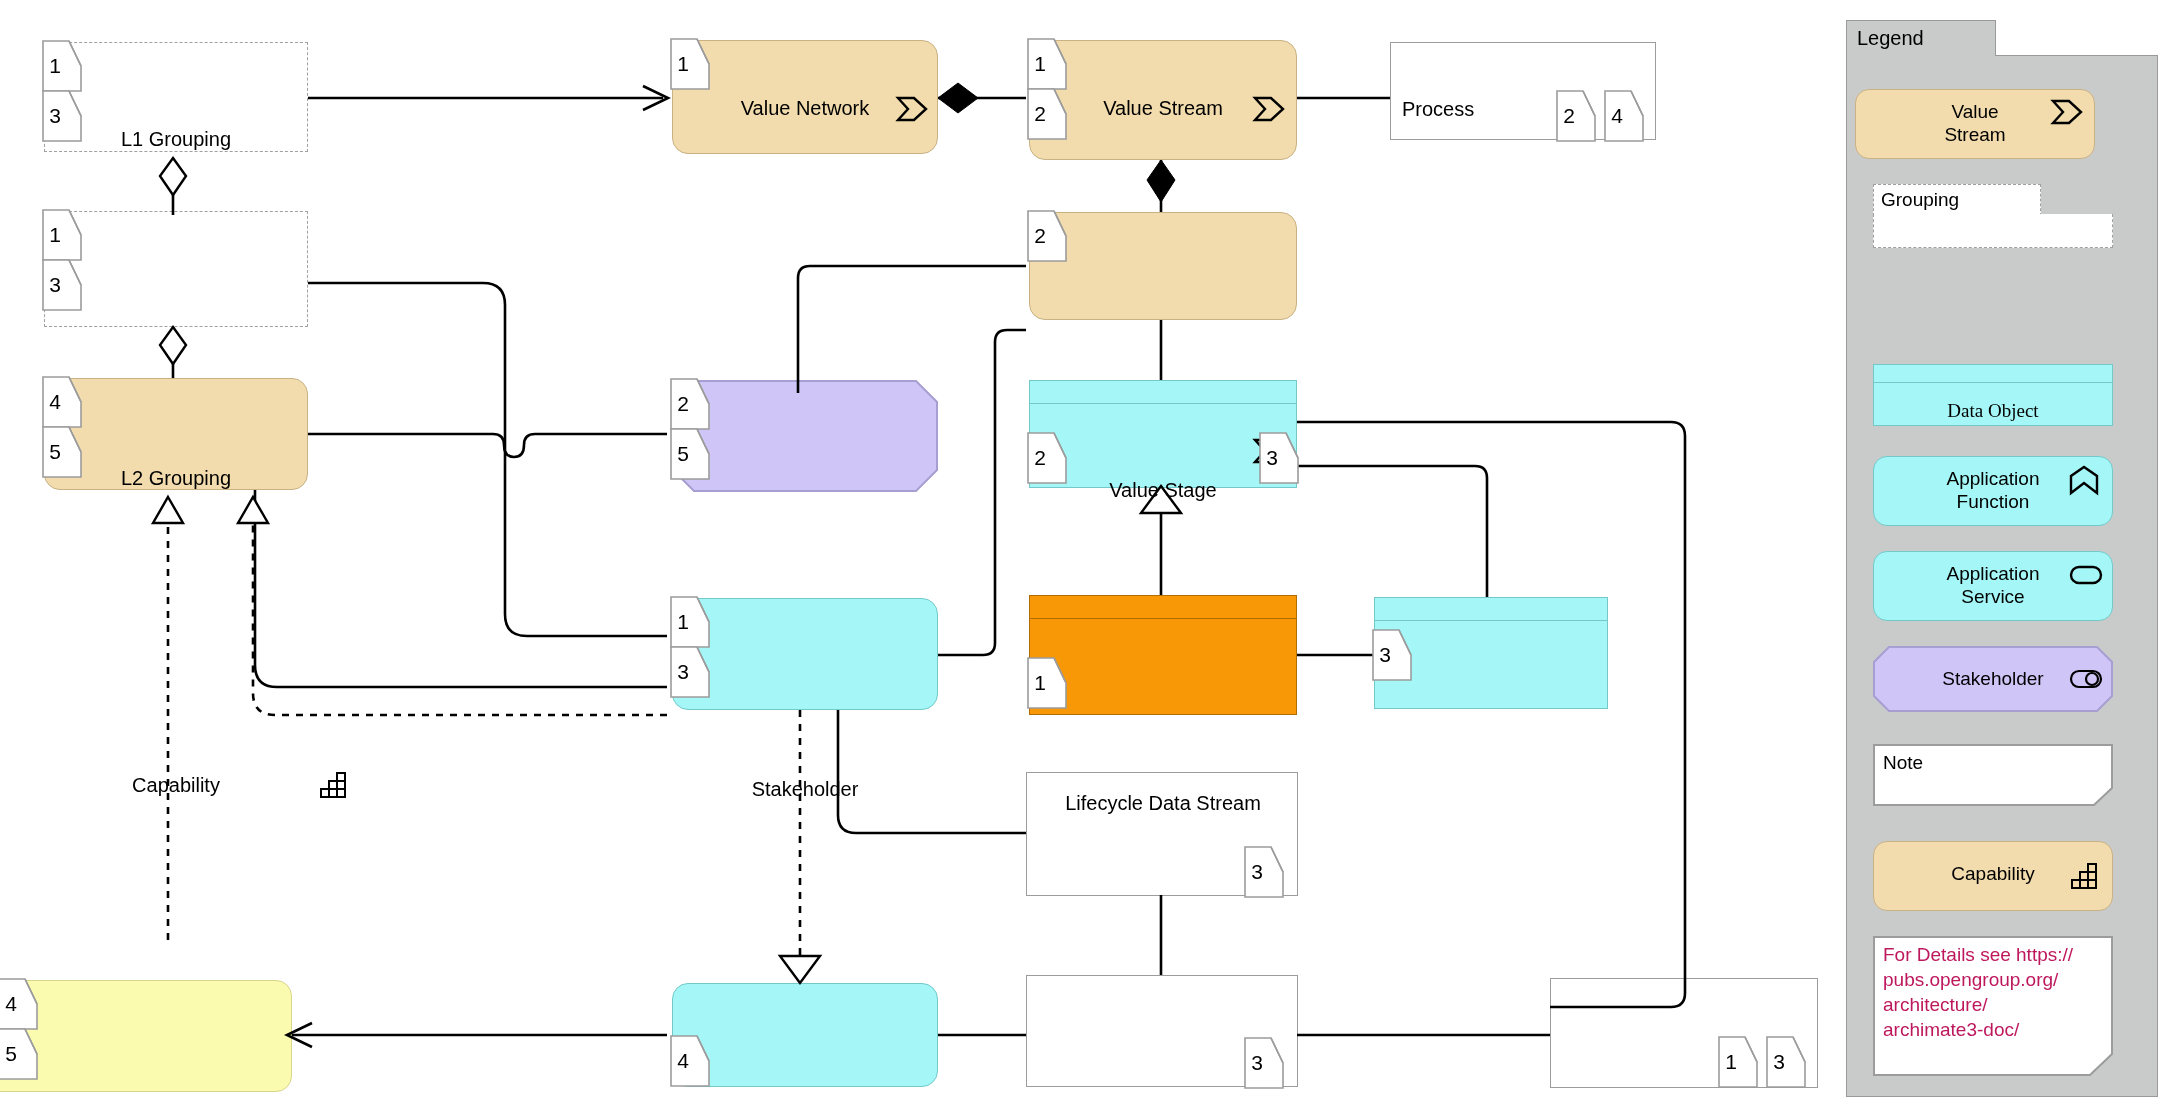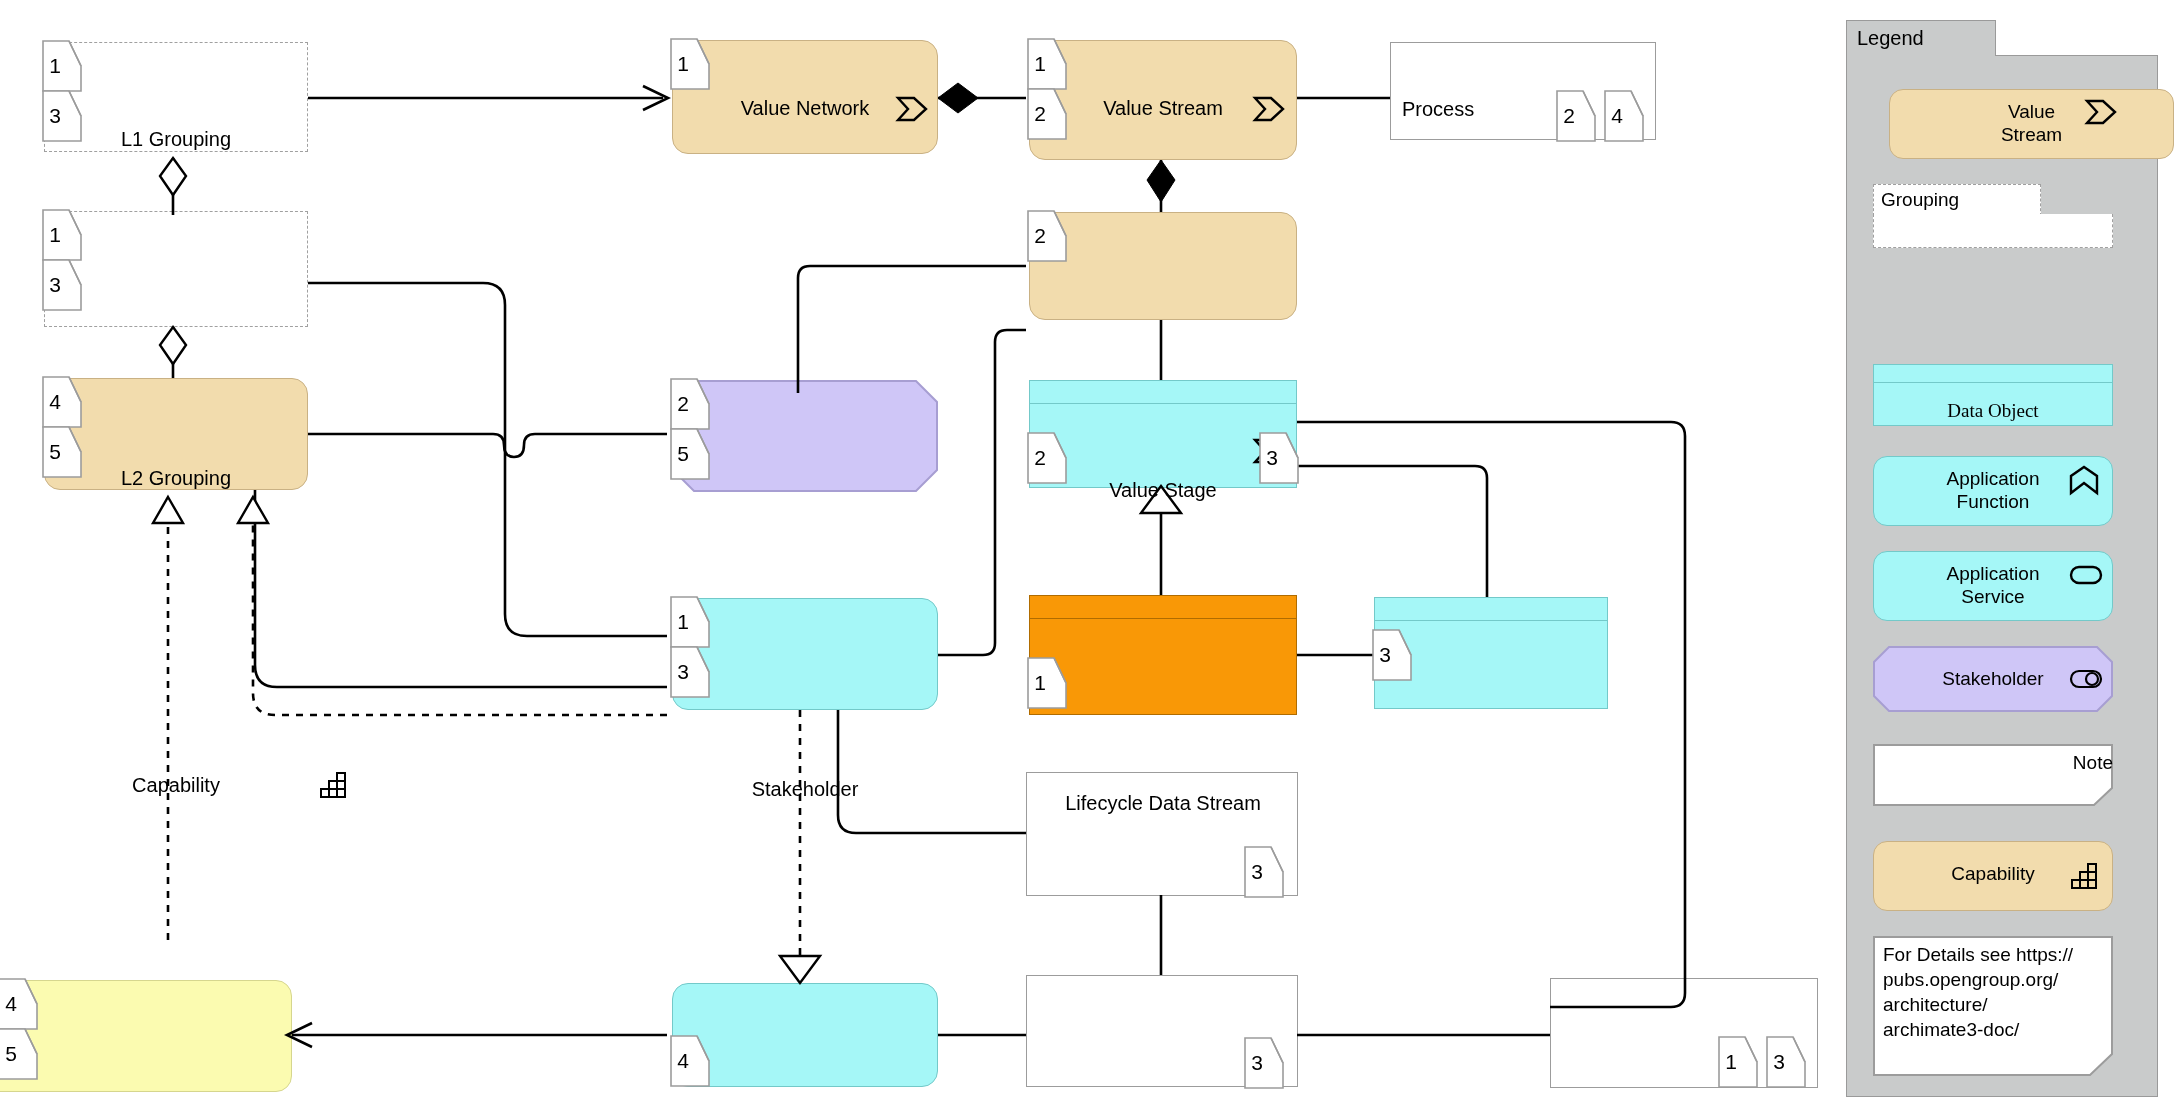--- a/index.html
+++ b/index.html
@@ -49,21 +49,21 @@
   #wires .fillblk{fill:#000;stroke:#000;}
   #wires .fillwht{fill:#fff;stroke:#000;stroke-width:2.4px;}
 
   
   #legend{position:absolute;box-sizing:border-box;background:#C9CBCB;border:1.5px solid #9a9a9a;z-index:9;}
   #legend-tab{position:absolute;box-sizing:border-box;background:#C9CBCB;border:1.5px solid #9a9a9a;
               border-bottom:none;display:flex;align-items:center;padding-left:10px;font-size:20px;z-index:10;}
   .lg{position:absolute;box-sizing:border-box;}
   .lg .nbody{position:absolute;inset:0;box-sizing:border-box;border:1.6px solid #9c9c9c;}
   .lg .nlabel{position:absolute;left:0;right:0;text-align:center;font-size:19px;line-height:1.2;white-space:pre-line;}
-  .lgnote{position:absolute;box-sizing:border-box;font-size:19px;line-height:1.32;color:#000000;}
+  .lgnote{position:absolute;box-sizing:border-box;font-size:19px;line-height:1.32;color:#be185d;}
   .lgnote svg{position:absolute;inset:0;width:100%;height:100%;}
   .lgnote span{position:absolute;left:10px;top:6px;right:14px;white-space:pre-line;}
 </style>
 </head>
 <body>
 
 <div id="canvas">
 
   <svg id="wires" viewBox="0 0 2178 1114">
 
@@ -439,21 +439,21 @@
         </svg>
       <span>5</span>
     </div>
   </div>
 
   <div id="legend-tab" style="left:1846px;top:20px;width:150px;height:36px;">
     <span>Legend</span>
   </div>
   <div id="legend" style="left:1846px;top:55px;width:312px;height:1042px;">
 
-    <div class="lg rounded" style="left:42px;top:33px;width:285px;height:70px;padding-left:17px;">
+    <div class="lg rounded" style="left:8px;top:33px;width:240px;height:70px;padding-left:17px;">
       <div class="nbody" style="background:#F2DCAD;border-color:#C9B184;border-radius:14px;"></div>
       <div class="nlabel" style="top:12px;">Value
 Stream</div>
       <div class="icon" style="left:196px;top:10px;">
         <svg width="32" height="26" viewBox="0 0 32 26">
             <path d="M2,2 L18,2 L30,13 L18,24 L2,24 L12,13 Z" fill="none" stroke="#000" stroke-width="2.4"></path>
           </svg>
       </div>
     </div>
 
@@ -505,21 +505,21 @@
             <rect x="2" y="2" width="30" height="16" rx="8" fill="none" stroke="#000" stroke-width="2.2"></rect>
             <circle cx="23" cy="10" r="6" fill="none" stroke="#000" stroke-width="2.2"></circle>
           </svg>
       </div>
     </div>
 
     <div class="lg note" style="left:26px;top:688px;width:240px;height:62px;">
       <svg viewBox="0 0 240 62" preserveAspectRatio="none" style="position:absolute;inset:0;width:100%;height:100%;">
         <polygon points="1,1 239,1 239,44 221,61 1,61" fill="#ffffff" stroke="#9c9c9c" stroke-width="2" vector-effect="non-scaling-stroke"></polygon>
       </svg>
-      <div class="nlabel" style="top:8px;text-align:right;left:10px;">Note</div>
+      <div class="nlabel" style="top:8px;text-align:left;left:10px;">Note</div>
     </div>
 
     <div class="lg rounded" style="left:26px;top:785px;width:240px;height:70px;">
       <div class="nbody" style="background:#F2DCAD;border-color:#C9B184;border-radius:14px;"></div>
       <div class="nlabel" style="top:22px;">Capability</div>
       <div class="icon" style="left:198px;top:22px;">
         <svg width="28" height="26" viewBox="0 0 28 26">
             <g fill="none" stroke="#000" stroke-width="2">
           <rect x="1" y="17" width="8" height="8"></rect>
               <rect x="9" y="17" width="8" height="8"></rect>

